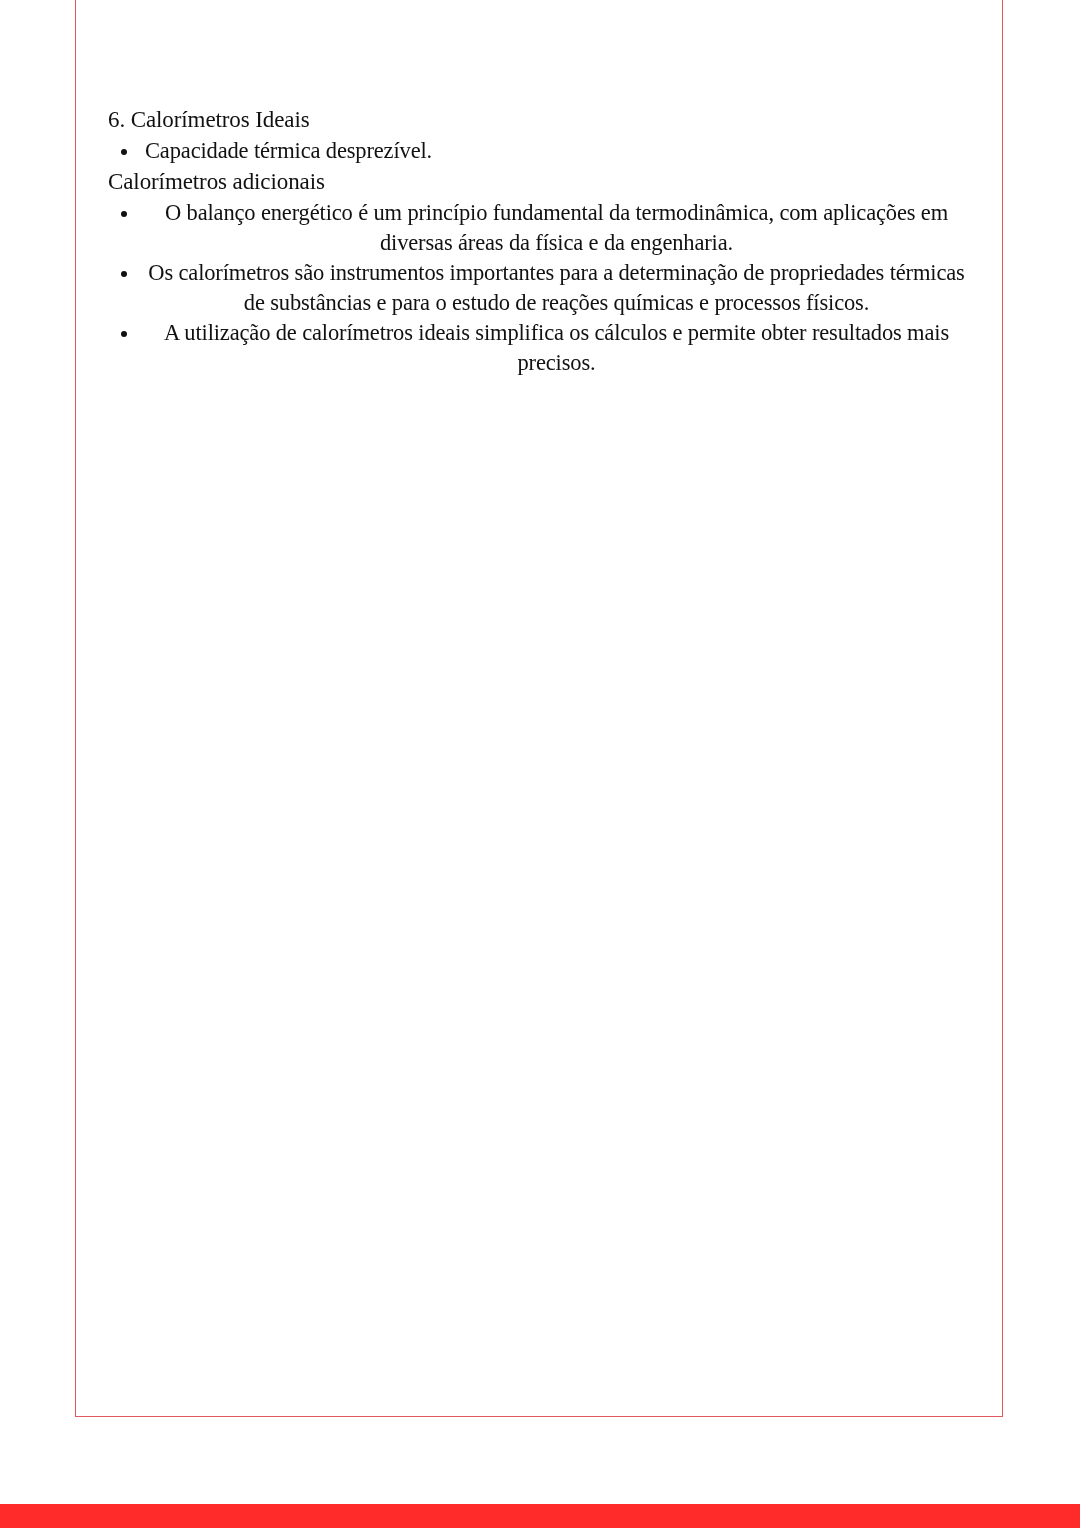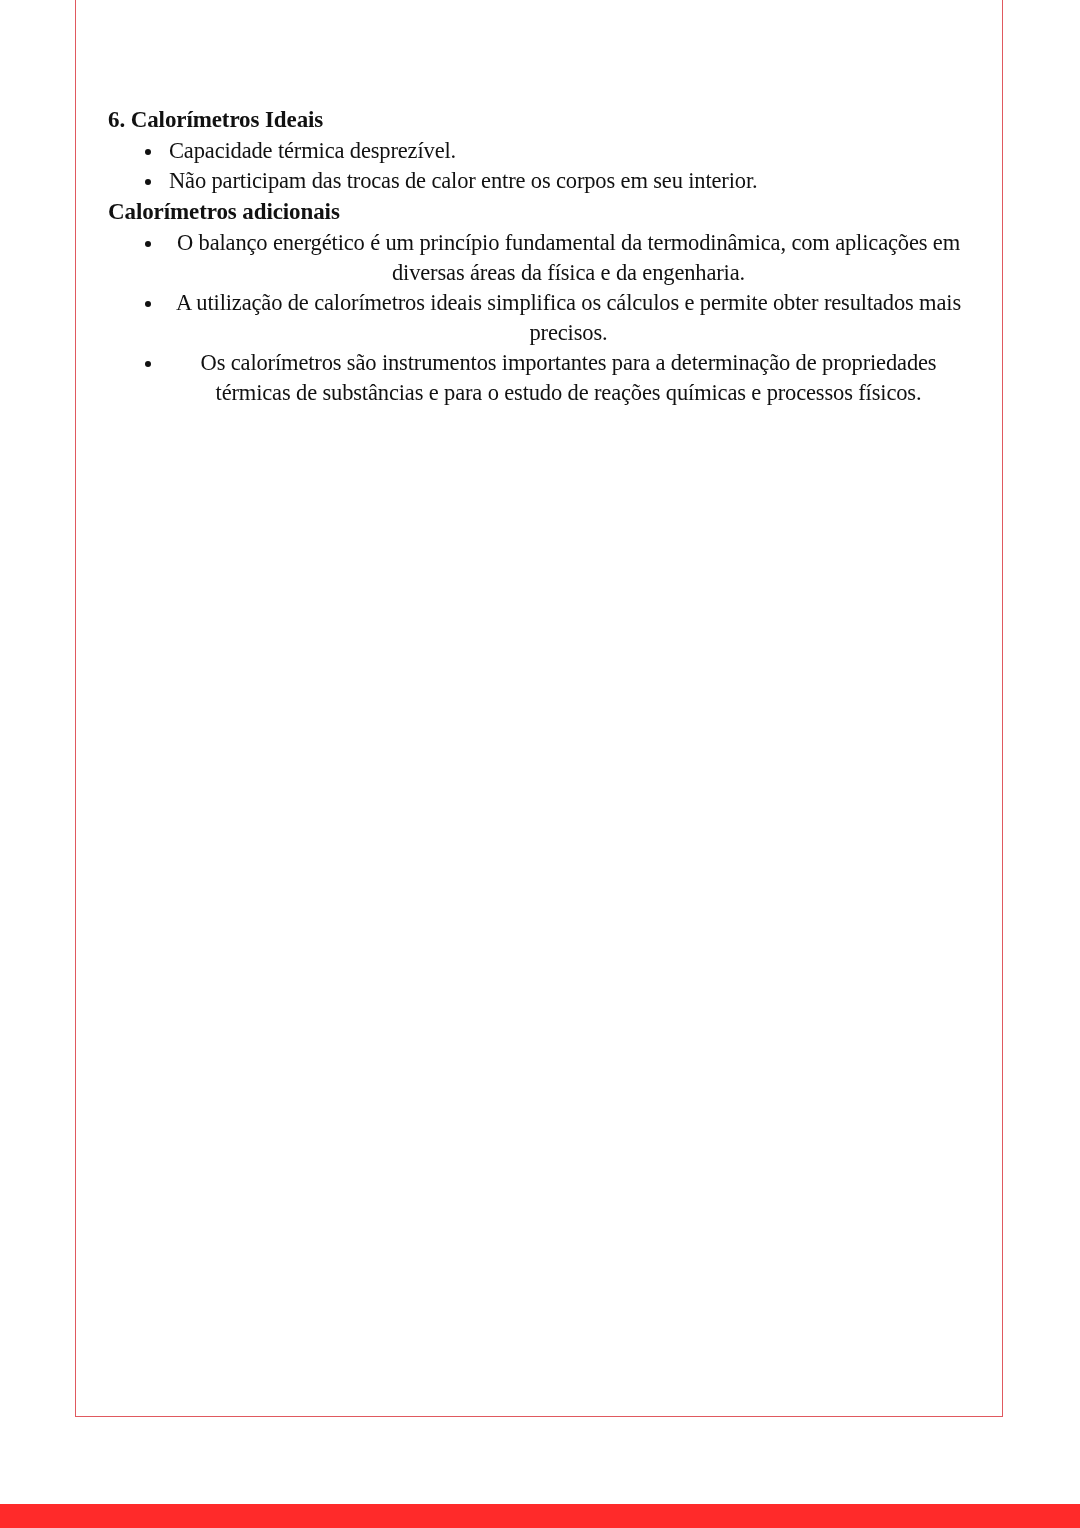--- a/index.html
+++ b/index.html
@@ -26,36 +26,35 @@
       box-sizing: border-box;
     }
     .content {
       position: absolute;
       left: 108px;
       top: 104px;
       width: 860px;
     }
     h2.section-title {
       font-size: 23px;
-      font-weight: bold;
+      font-weight: normal;
       margin: 0;
       line-height: 32px;
       letter-spacing: -0.1px;
     }
     ul.bullets {
       margin: 0;
       padding: 0 0 0 37px;
       list-style: none;
     }
     ul.bullets li {
       position: relative;
       font-size: 22.5px;
       line-height: 30px;
       letter-spacing: -0.15px;
-      margin-left: 24px;
     }
     ul.bullets li::before {
       content: "";
       position: absolute;
       left: -24px;
       top: 13px;
       width: 6px;
       height: 6px;
       border-radius: 50%;
       background: #111111;
@@ -74,24 +73,23 @@
   </style>
 </head>
 <body>
 
 <div class="page-frame"></div>
 
 <div class="content">
   <h2 class="section-title">6. Calorímetros Ideais</h2>
   <ul class="bullets list-1">
     <li>Capacidade térmica desprezível.</li>
-    <li>Não participam das trocas de calor entre os corpos em seu interior.</li>
   </ul>
 
   <h2 class="section-title title-2">Calorímetros adicionais</h2>
   <ul class="bullets list-2">
     <li>O balanço energético é um princípio fundamental da termodinâmica, com aplicações em diversas áreas da física e da engenharia.</li>
+    <li>Os calorímetros são instrumentos importantes para a determinação de propriedades térmicas de substâncias e para o estudo de reações químicas e processos físicos.</li>
     <li>A utilização de calorímetros ideais simplifica os cálculos e permite obter resultados mais precisos.</li>
-    <li>Os calorímetros são instrumentos importantes para a determinação de propriedades térmicas de substâncias e para o estudo de reações químicas e processos físicos.</li>
   </ul>
 </div>
 
 <div class="bottom-bar"></div>
 
 </body></html>

